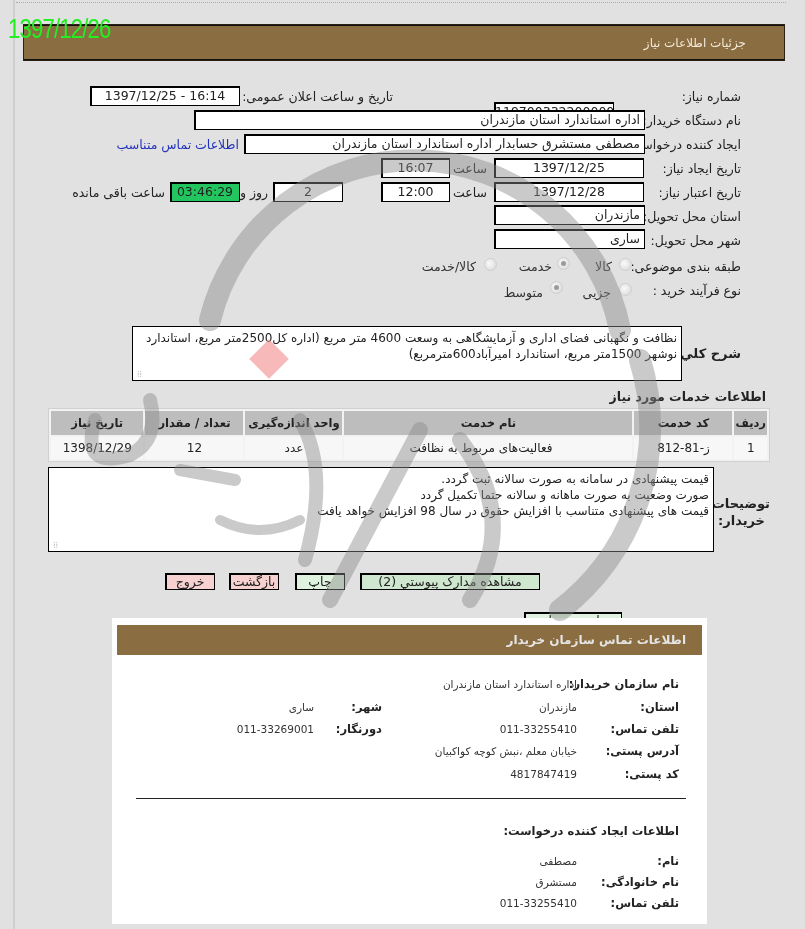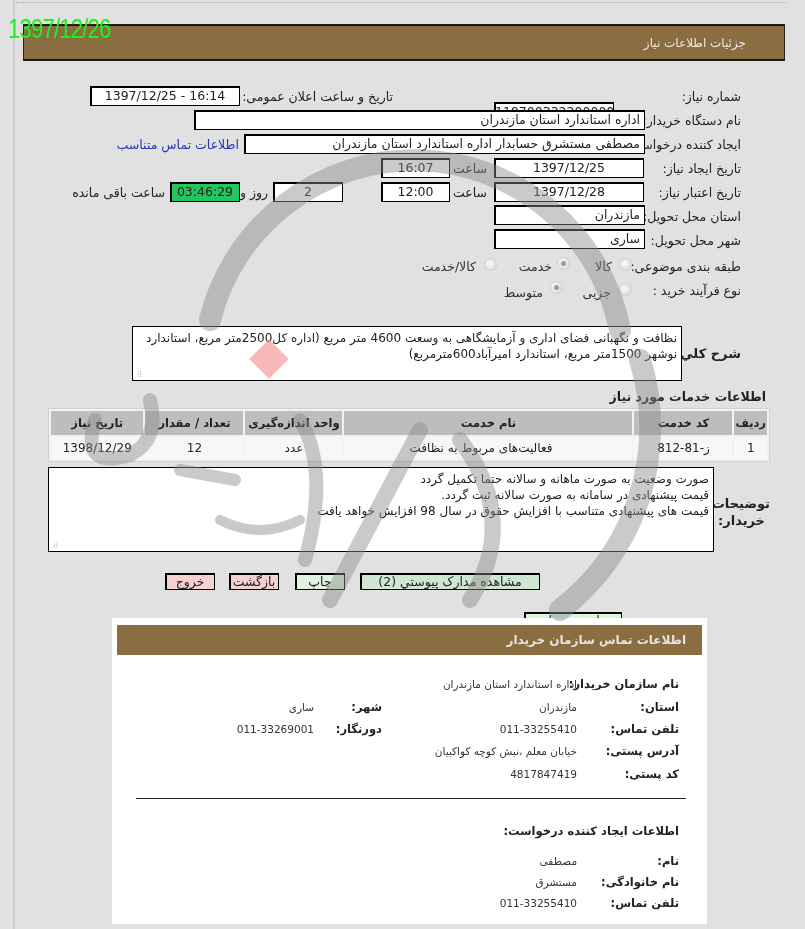--- a/index.html
+++ b/index.html
@@ -161,22 +161,22 @@
       <td>عدد</td>
       <td>12</td>
       <td>1398/12/29</td>
     </tr>
   </tbody>
 </table>
 
 <span class="section-title" style="right:35px; top:496px; font-size:13px;">توضیحات</span>
 <span class="section-title" style="right:40px; top:513px; font-size:13px;">خریدار:</span>
 <div class="textarea" style="left:48px; top:467px; width:666px; height:85px;">
+  <div>قیمت پیشنهادی در سامانه به صورت سالانه ثبت گردد.</div>
   <div>صورت وضعیت به صورت ماهانه و سالانه حتما تکمیل گردد</div>
-  <div>قیمت پیشنهادی در سامانه به صورت سالانه ثبت گردد.</div>
   <div>قیمت های پیشنهادی متناسب با افزایش حقوق در سال 98 افزایش خواهد یافت</div>
   <span class="grip">⁞⁞</span>
 </div>
 
 <div class="btn green" style="left:524px; top:573px; width:98px;margin-top:39px;">پاسخ به نیاز</div>
 <div class="btn greenmid" style="left:360px; top:573px; width:180px;">مشاهده مدارک پیوستي (2)</div>
 <div class="btn green" style="left:295px; top:573px; width:50px;">چاپ</div>
 <div class="btn pink" style="left:229px; top:573px; width:50px;">بازگشت</div>
 <div class="btn pink" style="left:165px; top:573px; width:50px;">خروج</div>
 

